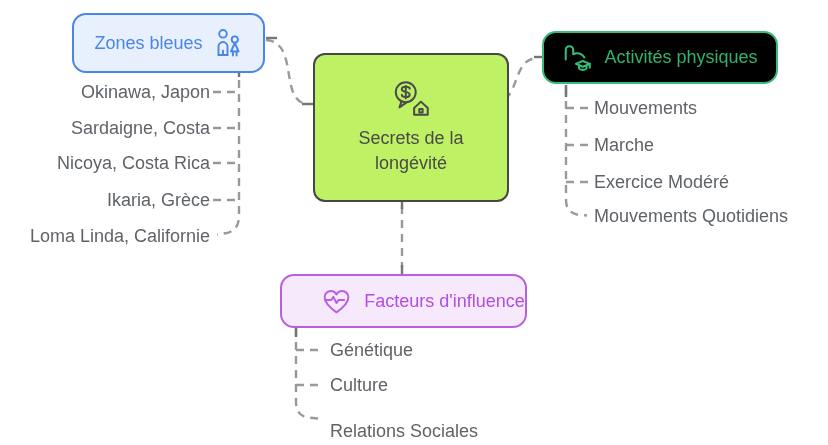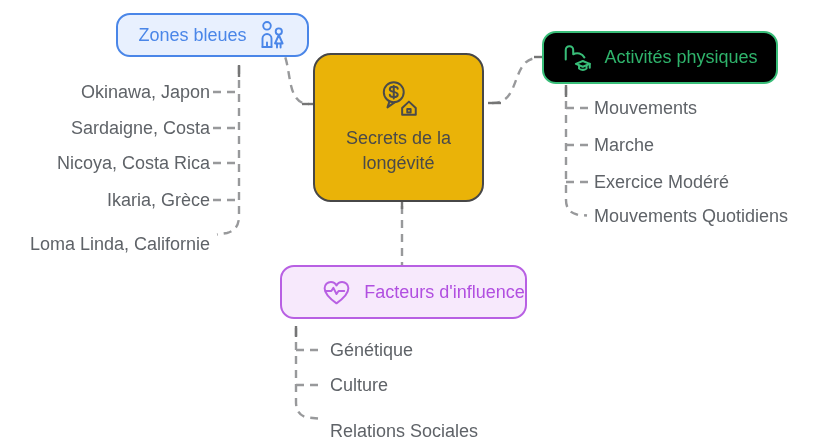--- a/index.html
+++ b/index.html
@@ -9,37 +9,37 @@
   }
   svg.connectors { position:absolute; left:0; top:0; }
   .dash { fill:none; stroke:#98999B; stroke-width:2.4; stroke-dasharray:8 6; }
   .tick { fill:none; stroke:#757575; stroke-width:2.4; }
   .node {
     position:absolute; display:flex; align-items:center; justify-content:center;
     box-sizing:border-box; white-space:nowrap;
   }
   .node .label { font-size:18px; }
   .node-blue {
-    left:72px; top:13px; width:193px; height:44px;
+    left:72px; top:13px; width:193px; height:60px;
     background:#E8F0FE; border:2.5px solid #4A86E8; border-radius:14px;
-    color:#4A86E8; gap:10px;margin-left:44px;
+    color:#4A86E8; gap:10px;
   }
   .node-green {
     left:542px; top:31px; width:236px; height:53px;
     background:#000000; border:2.5px solid #38BD78; border-radius:14px;
     color:#2FB36B; gap:10px;
   }
   .node-purple {
-    left:280px; top:265px; width:247px; height:54px;
+    left:280px; top:274px; width:247px; height:54px;
     background:#F7E9FC; border:2.5px solid #B860E3; border-radius:14px;
     color:#B14FE0; gap:12px;padding-left:39px;
   }
   .node-center {
-    left:313px; top:53px; width:171px; height:149px;
-    background:#eab308; border:2.5px solid #474747; border-radius:18px;
+    left:313px; top:53px; width:196px; height:149px;
+    background:#bef264; border:2.5px solid #474747; border-radius:12px;
     color:#4A4A4A; flex-direction:column; gap:8px; white-space:normal;
   }
   .node-center .label { text-align:center; line-height:1.35; width:140px; }
   .leaf {
     position:absolute; font-size:18px; color:#5F6368;
     height:26px; line-height:26px; white-space:nowrap;
   }
   .leaf-left  { left:0; width:210px; text-align:right; }
   .leaf-right { left:594px; }
   .leaf-bottom{ left:330px; }
@@ -121,21 +121,21 @@
       <path d="M15,24.5 C8.5,20 3.5,15.5 3.5,10 C3.5,6.4 6.2,3.8 9.6,3.8 C11.9,3.8 14,5.2 15,7.2 C16,5.2 18.1,3.8 20.4,3.8 C23.8,3.8 26.5,6.4 26.5,10 C26.5,15.5 21.5,20 15,24.5 Z"></path>
       <path d="M4.5,12.5 H10 L12,9.5 L15,15.5 L17,12.5 H22.5"></path>
     </svg>
     <span class="label">Facteurs d'influence</span>
   </div>
 
   <div class="leaf leaf-left" style="top:79px">Okinawa, Japon</div>
   <div class="leaf leaf-left" style="top:115px">Sardaigne, Costa</div>
   <div class="leaf leaf-left" style="top:187px">Ikaria, Grèce</div>
   <div class="leaf leaf-left" style="top:150px">Nicoya, Costa Rica</div>
-  <div class="leaf leaf-left" style="top:231px">Loma Linda, Californie</div>
+  <div class="leaf leaf-left" style="top:223px">Loma Linda, Californie</div>
 
   <div class="leaf leaf-right" style="top:95px">Mouvements</div>
   <div class="leaf leaf-right" style="top:132px">Marche</div>
   <div class="leaf leaf-right" style="top:203px">Mouvements Quotidiens</div>
   <div class="leaf leaf-right" style="top:169px">Exercice Modéré</div>
 
   <div class="leaf leaf-bottom" style="top:372px">Culture</div>
   <div class="leaf leaf-bottom" style="top:337px">Génétique</div>
   <div class="leaf leaf-bottom" style="top:418px">Relations Sociales</div>
 

